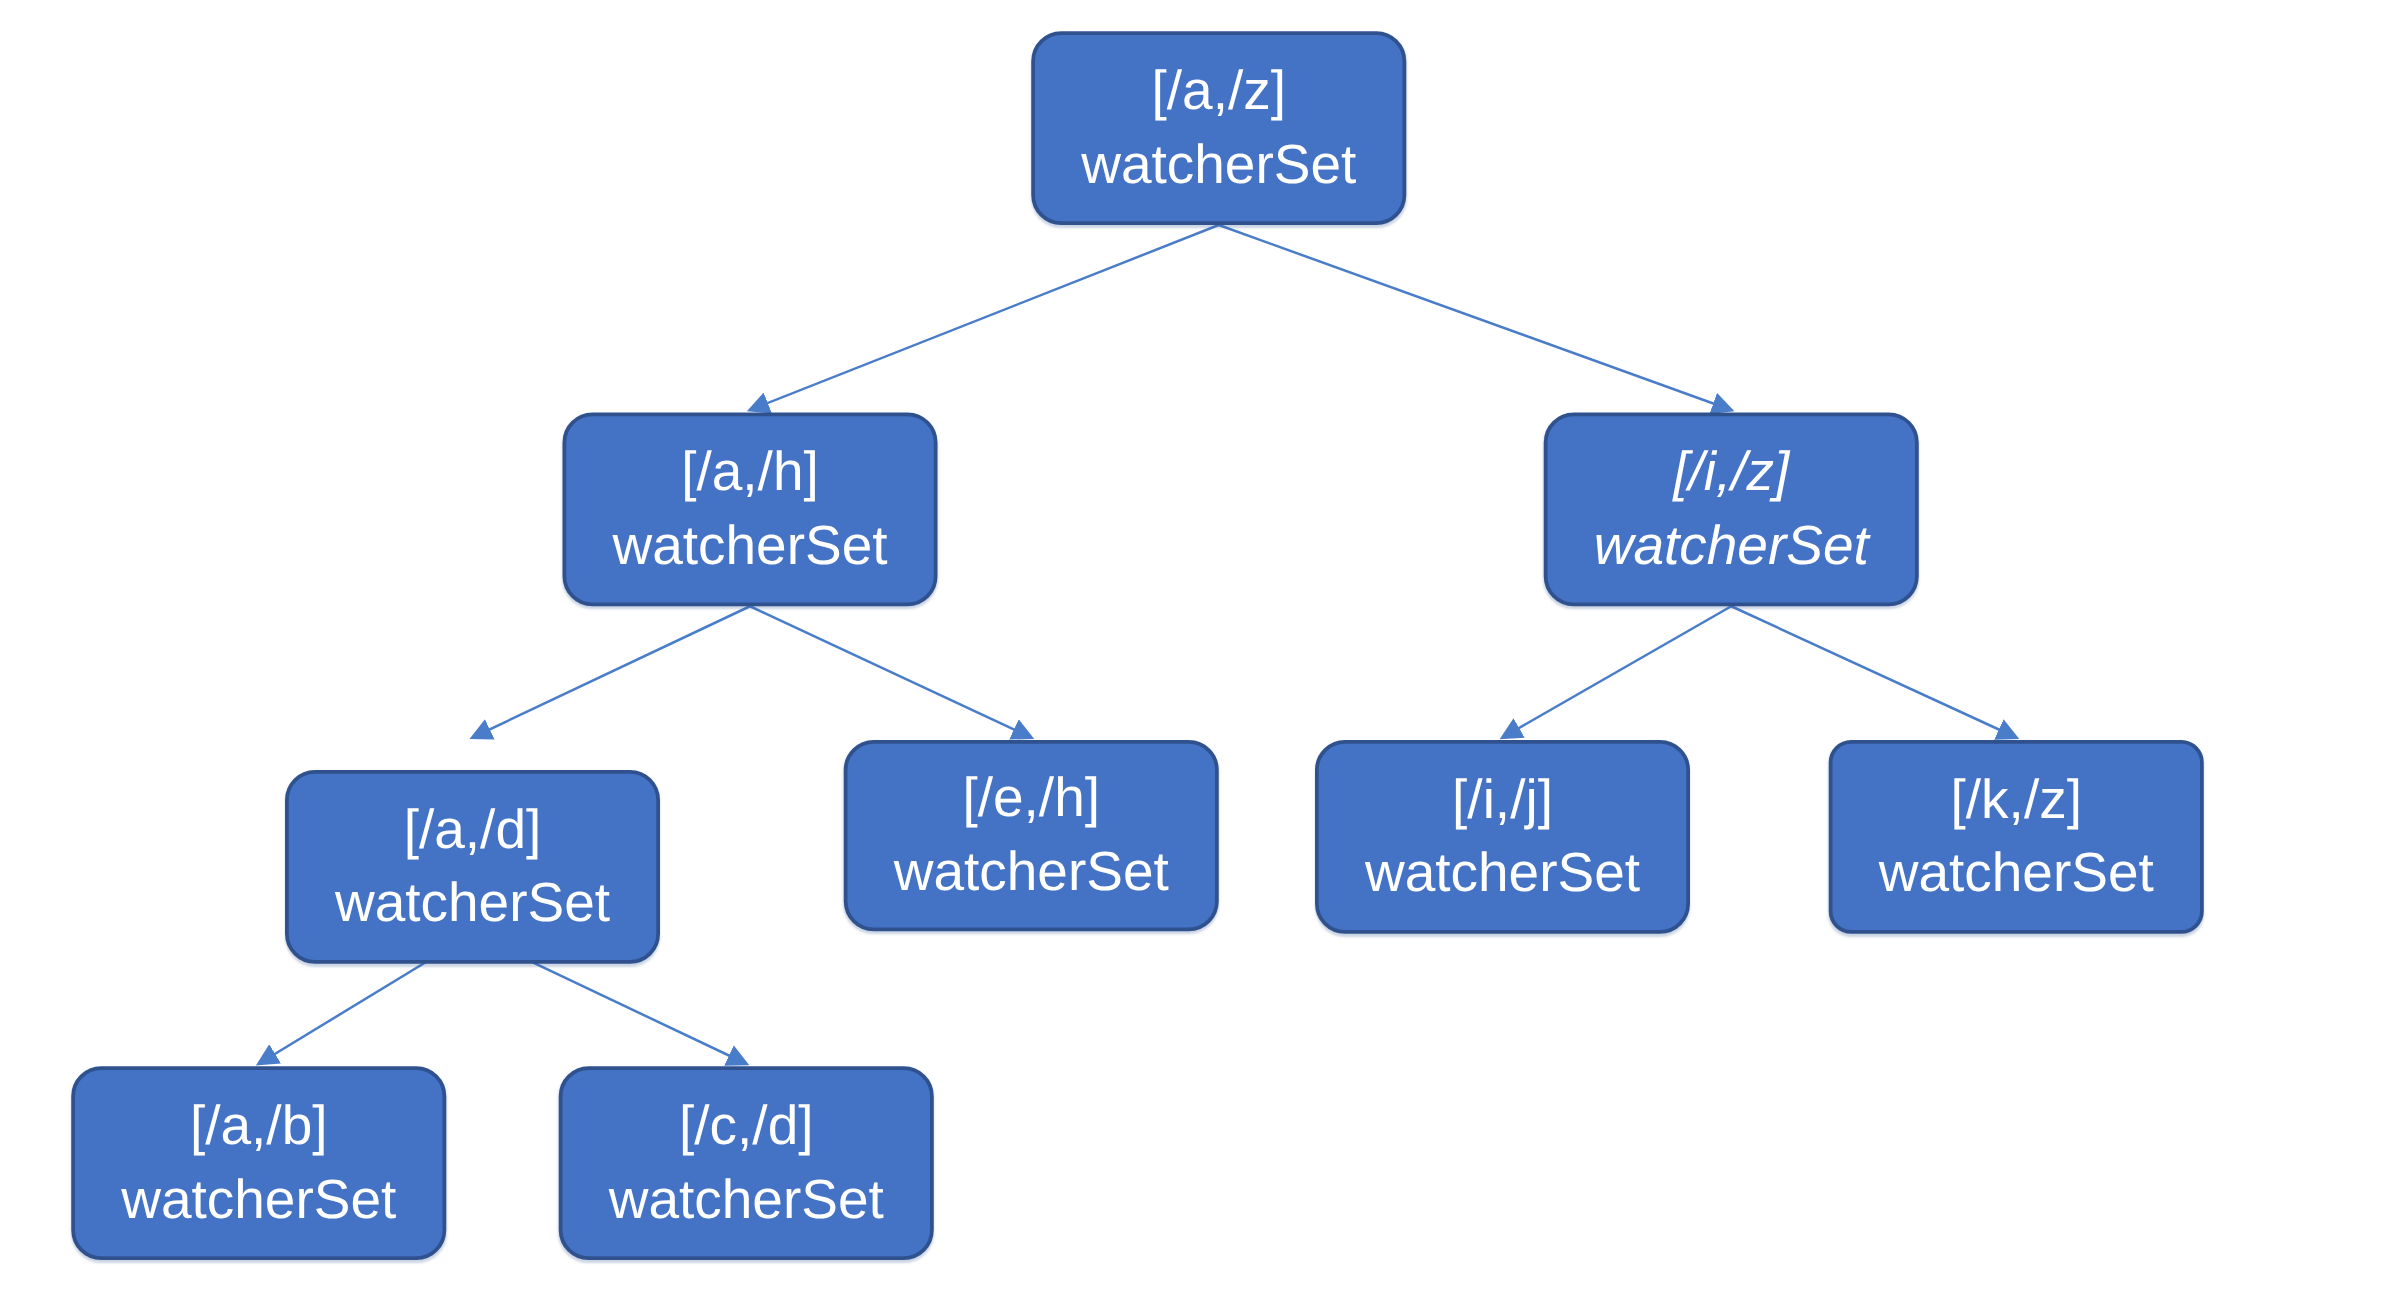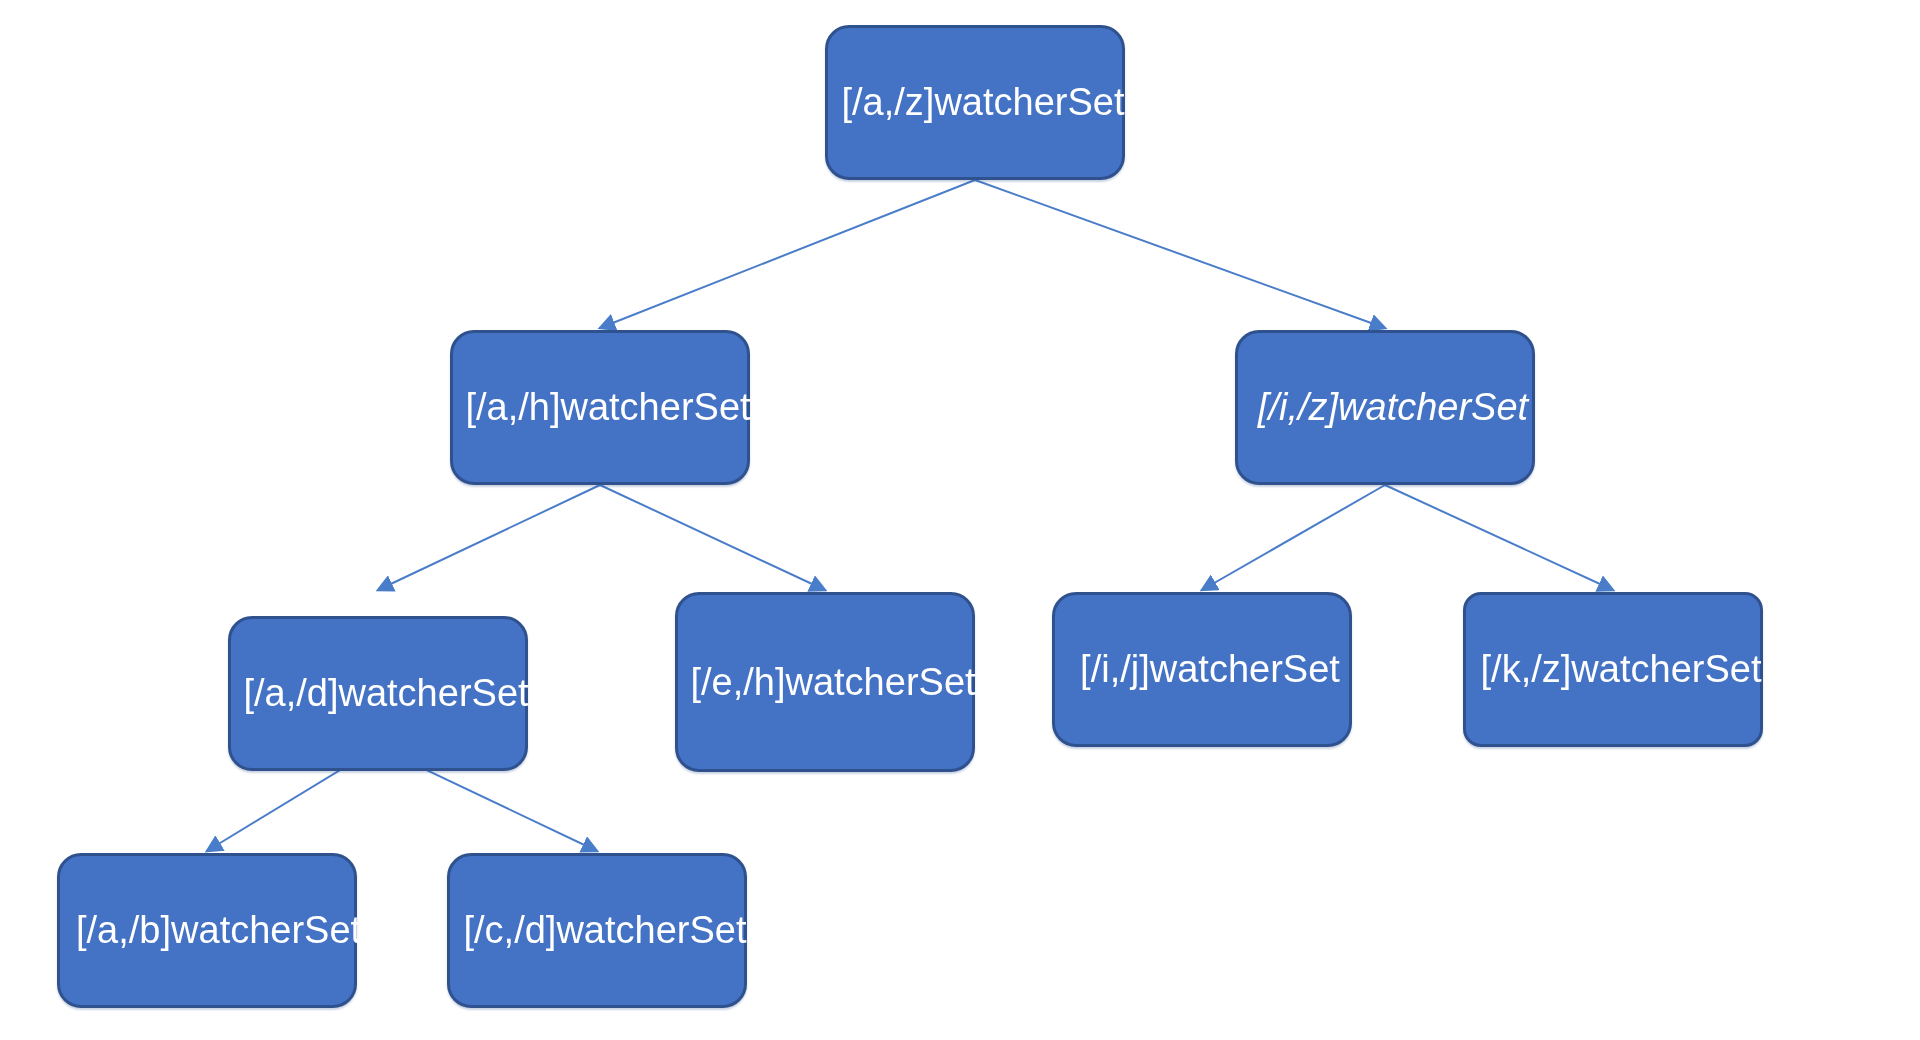--- a/index.html
+++ b/index.html
@@ -24,32 +24,31 @@
     pointer-events: none;
   }
   .connector-layer line {
     stroke: var(--connector-color, #4a7dc9);
     stroke-width: 2;
   }
   .node {
     position: absolute;
     box-sizing: border-box;
     display: flex;
-    flex-direction: row;
+    flex-direction: column;
     align-items: center;
     justify-content: center;
     background: var(--node-fill, #4472c4);
     border: 3px solid var(--node-border, #2f528f);
     border-radius: 24px;
     color: var(--node-text, #ffffff);
     text-align: center;
-    font-size: 38px;
+    font-size: 44px;
     line-height: 1.32;
     box-shadow: 0 2px 2px rgba(47, 82, 143, 0.25);
-    padding-left: 16px;
   }
   .node-range, .node-title {
     white-space: nowrap;
   }
 </style>
 </head>
 <body>
 
 <div class="stage" style="width: 1920px; height: 1040px; --canvas-bg: #ffffff; --node-fill: #4472c4; --node-border: #2f528f; --node-text: #ffffff; --connector-color: #4a7dc9;">
   <svg class="connector-layer" xmlns="http://www.w3.org/2000/svg" viewBox="0 0 1920 1040">
@@ -76,33 +75,33 @@
     <div class="node-title">watcherSet</div>
   </div>
     <div class="node" style="left: 1235px; top: 330px; width: 300px; height: 155px; font-style: italic;">
     <div class="node-range">[/i,/z]</div>
     <div class="node-title">watcherSet</div>
   </div>
     <div class="node" style="left: 228px; top: 616px; width: 300px; height: 155px;">
     <div class="node-range">[/a,/d]</div>
     <div class="node-title">watcherSet</div>
   </div>
-    <div class="node" style="left: 675px; top: 592px; width: 300px; height: 180px;">
+    <div class="node" style="left: 675px; top: 592px; width: 300px; height: 153px;">
     <div class="node-range">[/e,/h]</div>
     <div class="node-title">watcherSet</div>
   </div>
     <div class="node" style="left: 1052px; top: 592px; width: 300px; height: 155px;">
     <div class="node-range">[/i,/j]</div>
     <div class="node-title">watcherSet</div>
   </div>
     <div class="node" style="left: 1463px; top: 592px; width: 300px; height: 155px; border-radius: 18px;">
     <div class="node-range">[/k,/z]</div>
     <div class="node-title">watcherSet</div>
   </div>
-    <div class="node" style="left: 57px; top: 853px; width: 300px; height: 155px; justify-content: space-between;">
+    <div class="node" style="left: 57px; top: 853px; width: 300px; height: 155px;">
     <div class="node-range">[/a,/b]</div>
     <div class="node-title">watcherSet</div>
   </div>
     <div class="node" style="left: 447px; top: 853px; width: 300px; height: 155px;">
     <div class="node-range">[/c,/d]</div>
     <div class="node-title">watcherSet</div>
   </div>
   </div>
 
 </body></html>

